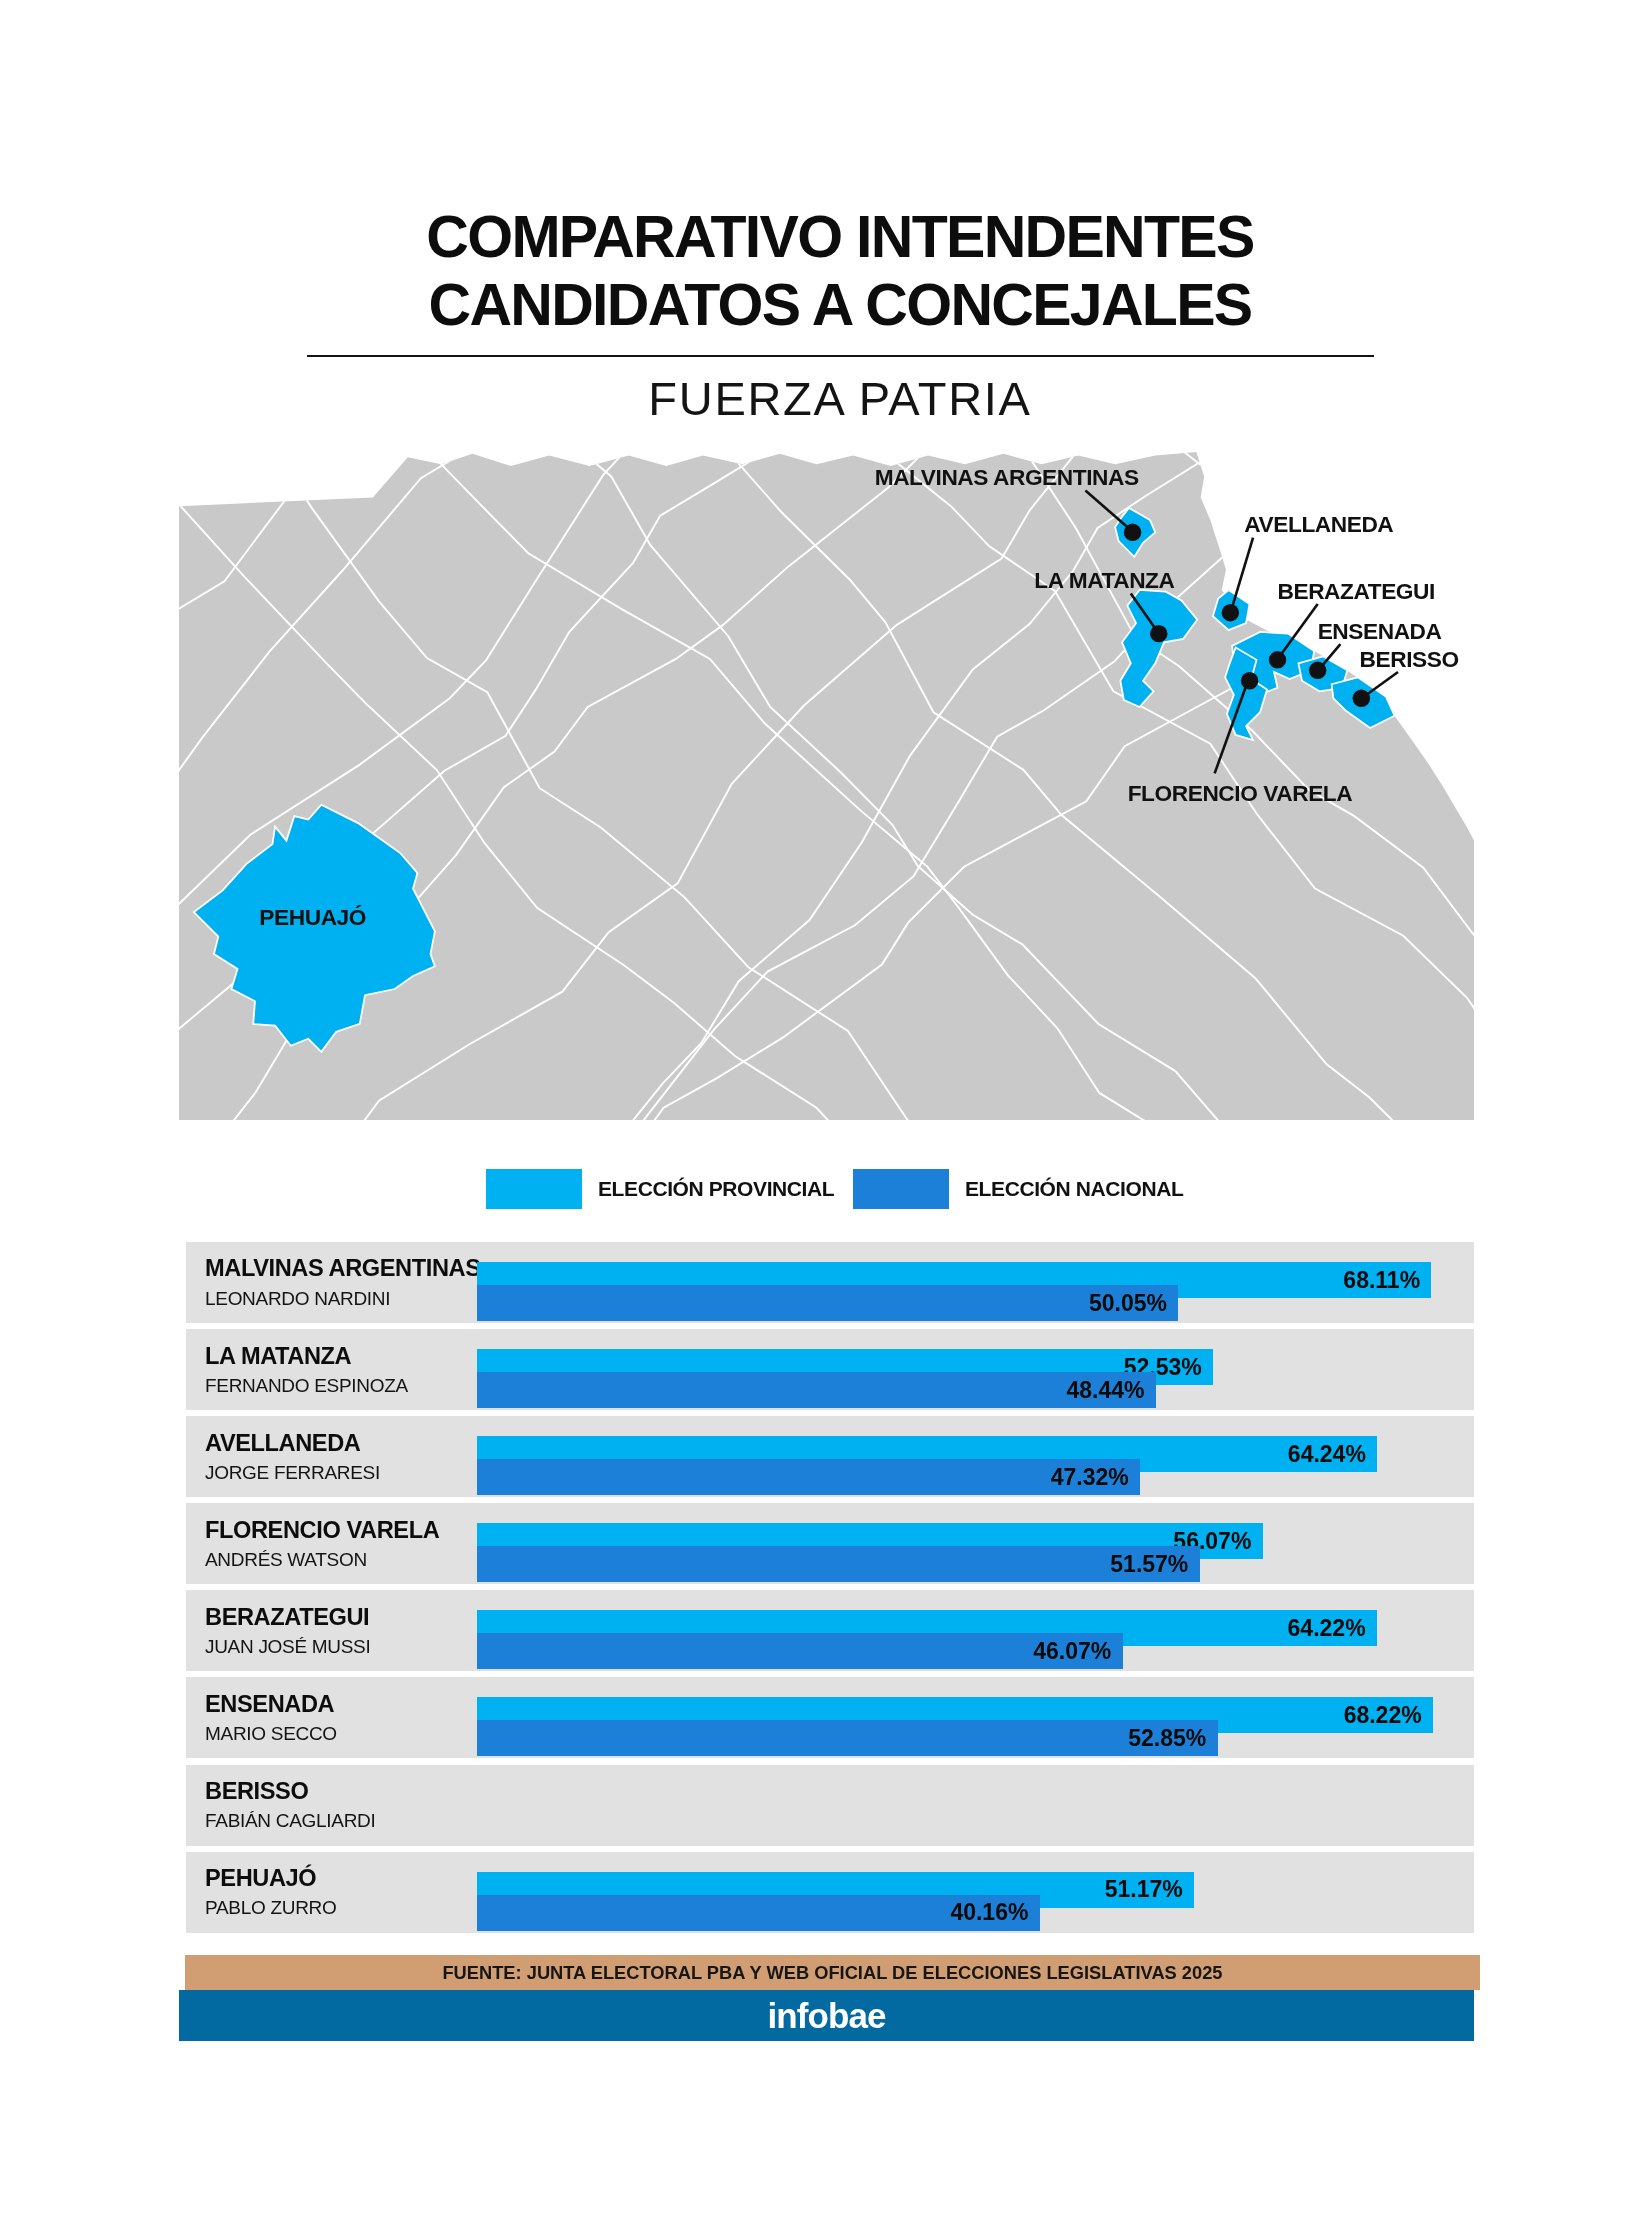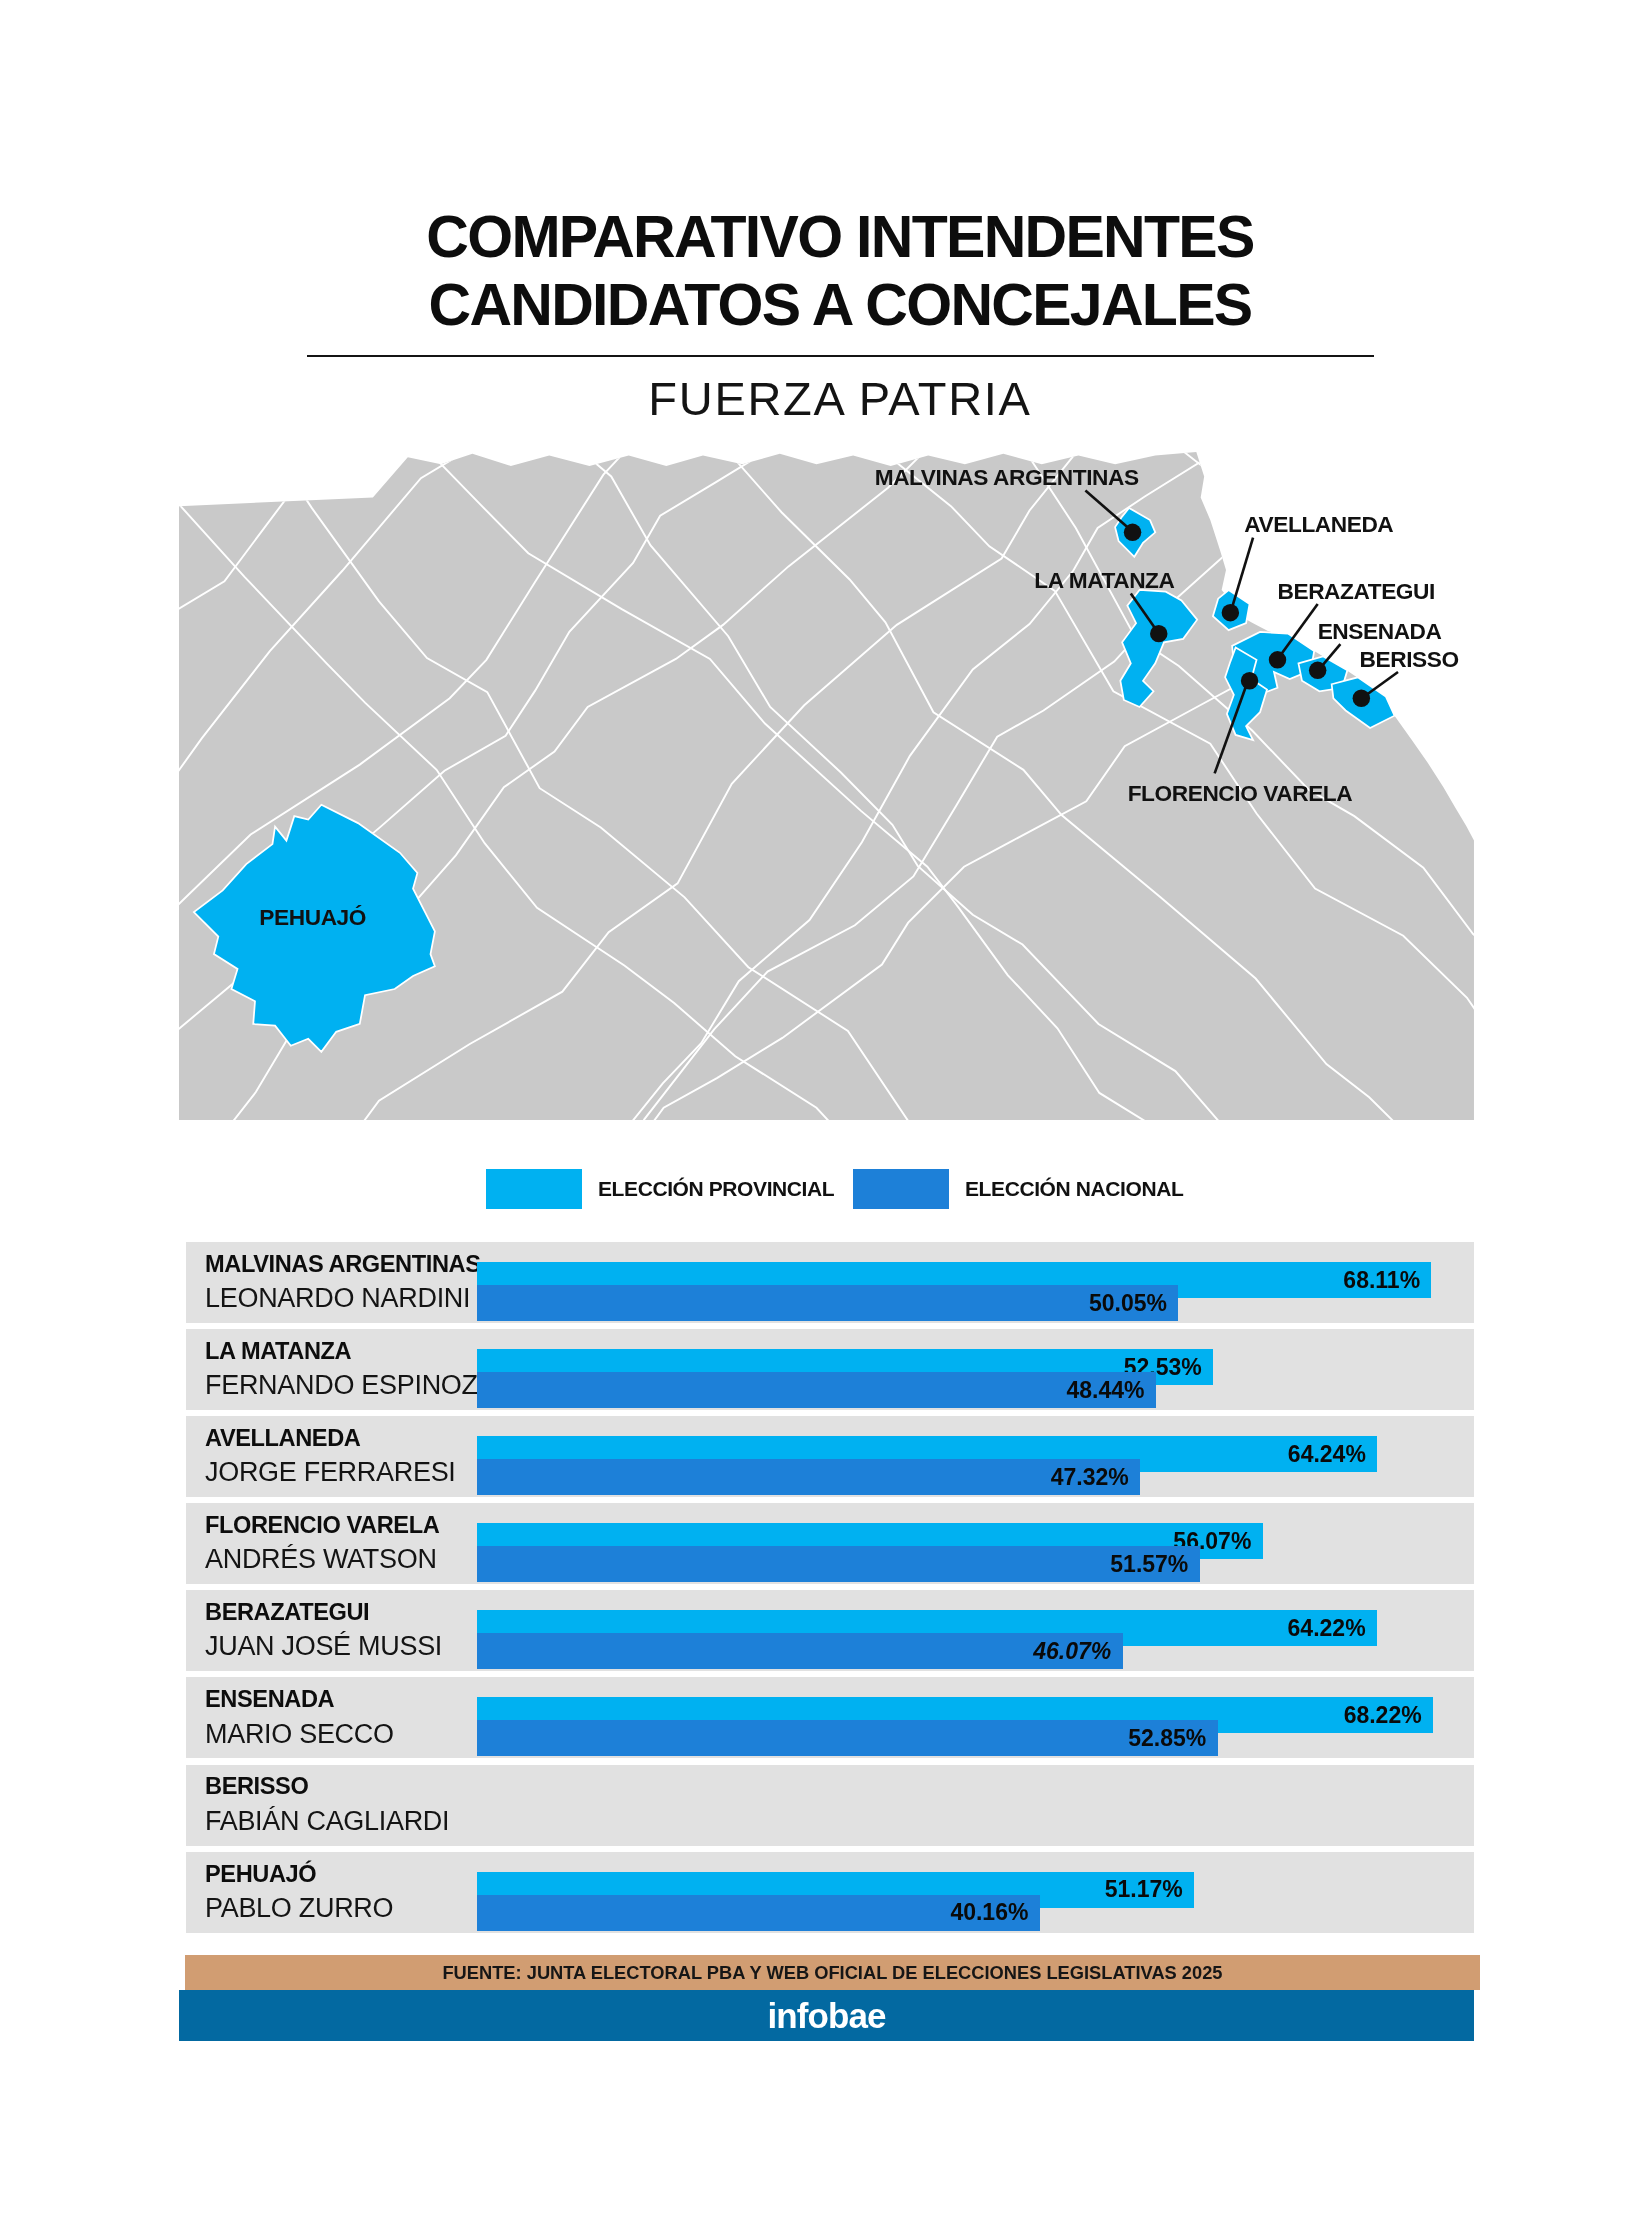--- a/index.html
+++ b/index.html
@@ -21,21 +21,21 @@
   .legend-label{position:absolute;top:0;height:40px;line-height:40px;font-size:21px;font-weight:700;letter-spacing:-0.4px;color:#111;}
   #legend-swatch-prov{left:307px;background:var(--prov);}
   #legend-label-prov{left:419px;}
   #legend-swatch-nac{left:674px;background:var(--nac);}
   #legend-label-nac{left:786px;}
   
   .rows{position:absolute;left:179px;top:1242px;width:1295px;}
   .row{position:relative;height:81px;width:1288px;margin:0 0 6.1px 7px;background:var(--rowbg);}
   .row-label{position:absolute;left:19px;top:0;height:100%;display:flex;flex-direction:column;justify-content:center;gap:5.2px;}
   .muni{font-size:23.6px;font-weight:800;letter-spacing:-0.4px;color:#0d0d0d;white-space:nowrap;}
-  .cand{font-size:27px;font-weight:400;letter-spacing:-0.3px;color:#141414;white-space:nowrap;}
+  .cand{font-size:19px;font-weight:400;letter-spacing:-0.3px;color:#141414;white-space:nowrap;}
   .bars{position:absolute;left:291px;top:0;width:995px;height:81px;}
   .bar{position:absolute;left:0;height:36px;display:flex;align-items:center;justify-content:flex-end;}
   .bar.prov{top:20px;background:var(--prov);}
   .bar.nac{top:43px;background:var(--nac);}
   .pct{font-size:23px;font-weight:800;color:#0a0a0a;padding-right:11.4px;white-space:nowrap;}
   
   .source-bar{position:absolute;left:185px;top:1955px;width:1295px;height:35px;background:var(--tan);
     text-align:center;line-height:35px;font-size:18.3px;font-weight:700;color:#161616;letter-spacing:0;}
   .brand-bar{position:absolute;left:179px;top:1990px;width:1295px;height:51px;background:#0369a1;text-align:center;line-height:51px;}
   .brand{color:#fff;font-size:35px;font-weight:700;letter-spacing:-0.9px;}
@@ -188,21 +188,21 @@
       </div>
       <div class="row">
         <div class="row-label">
           <div class="muni">BERAZATEGUI</div>
           <div class="cand">JUAN JOSÉ MUSSI</div>
         </div>
         <div class="bars">
           <div class="bar prov" style="width: 90.4507%;">
             <span class="pct">64.22%</span>
           </div>
-          <div class="bar nac" style="width: 64.8873%; font-style: italic;">
+          <div class="bar nac" style="width: 64.8873%;">
             <span class="pct">46.07%</span>
           </div>
         </div>
       </div>
       <div class="row">
         <div class="row-label">
           <div class="muni">ENSENADA</div>
           <div class="cand">MARIO SECCO</div>
         </div>
         <div class="bars">

